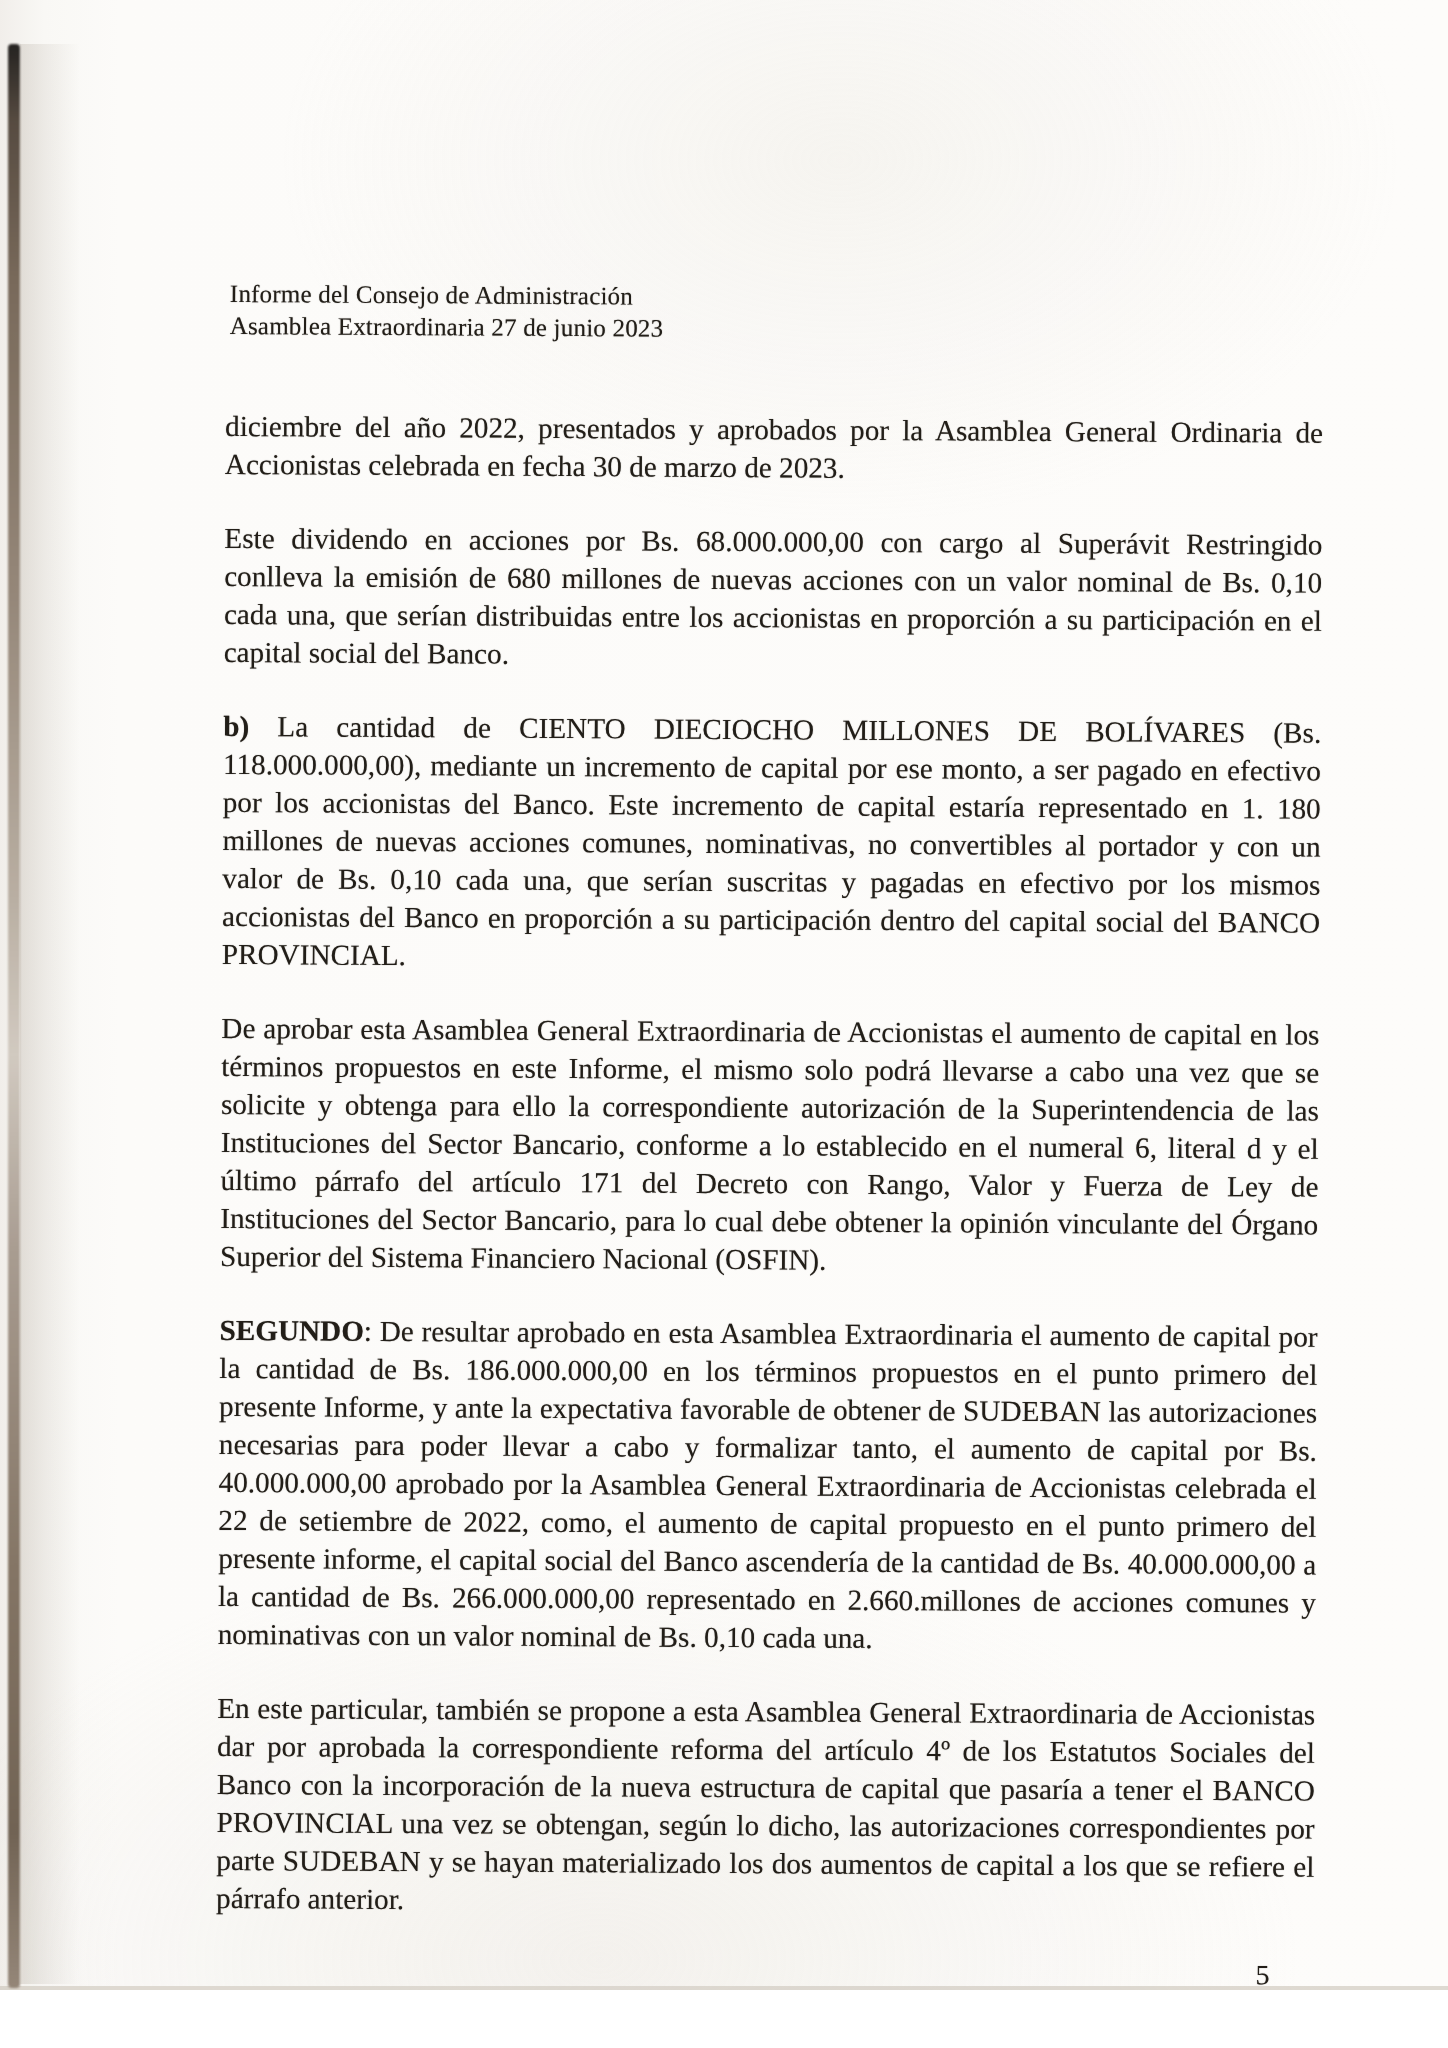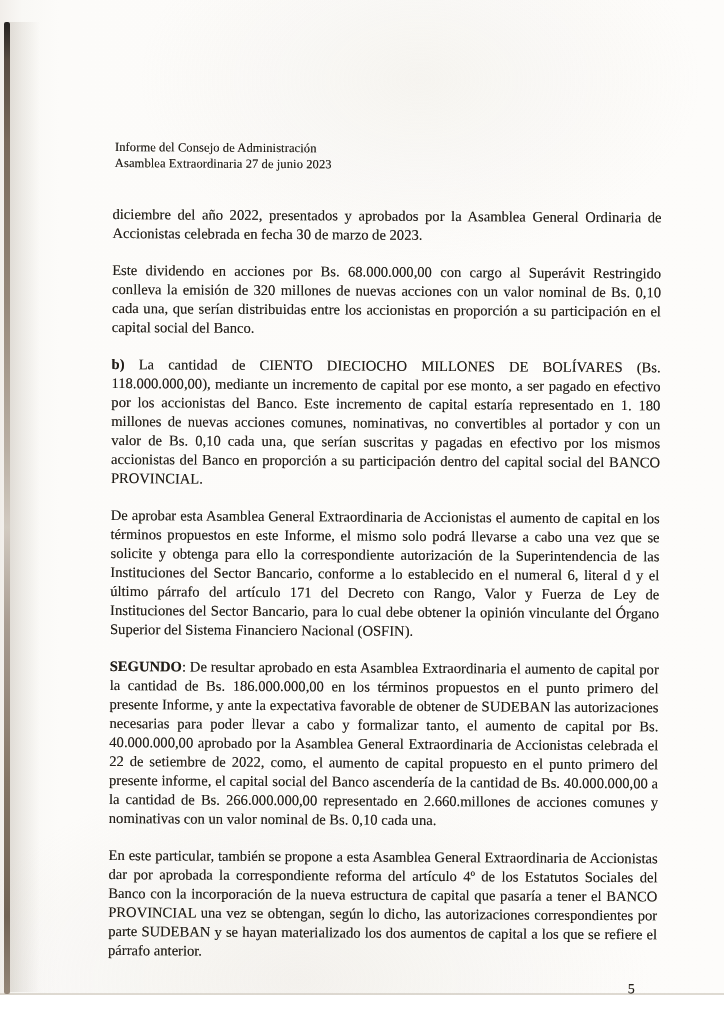--- a/index.html
+++ b/index.html
@@ -107,21 +107,21 @@
   <div class="scanner-bottom"></div>
 
   <div class="content">
     <div class="doc-header">
       <div>Informe del Consejo de Administración</div>
       <div>Asamblea Extraordinaria 27 de junio 2023</div>
     </div>
 
     <p><span>diciembre del año 2022, presentados y aprobados por la Asamblea General Ordinaria de Accionistas celebrada en fecha 30 de marzo de 2023.</span></p>
 
-    <p><span>Este dividendo en acciones por Bs. 68.000.000,00 con cargo al Superávit Restringido conlleva la emisión de 320 millones de nuevas acciones con un valor nominal de Bs. 0,10 cada una, que serían distribuidas entre los accionistas en proporción a su participación en el capital social del Banco.</span></p>
+    <p><span>Este dividendo en acciones por Bs. 68.000.000,00 con cargo al Superávit Restringido conlleva la emisión de 680 millones de nuevas acciones con un valor nominal de Bs. 0,10 cada una, que serían distribuidas entre los accionistas en proporción a su participación en el capital social del Banco.</span></p>
 
     <p><span class="bold">b)</span><span> La cantidad de CIENTO DIECIOCHO MILLONES DE BOLÍVARES (Bs. 118.000.000,00), mediante un incremento de capital por ese monto, a ser pagado en efectivo por los accionistas del Banco. Este incremento de capital estaría representado en 1. 180 millones de nuevas acciones comunes, nominativas, no convertibles al portador y con un valor de Bs. 0,10 cada una, que serían suscritas y pagadas en efectivo por los mismos accionistas del Banco en proporción a su participación dentro del capital social del BANCO PROVINCIAL.</span></p>
 
     <p><span>De aprobar esta Asamblea General Extraordinaria de Accionistas el aumento de capital en los términos propuestos en este Informe, el mismo solo podrá llevarse a cabo una vez que se solicite y obtenga para ello la correspondiente autorización de la Superintendencia de las Instituciones del Sector Bancario, conforme a lo establecido en el numeral 6, literal d y el último párrafo del artículo 171 del Decreto con Rango, Valor y Fuerza de Ley de Instituciones del Sector Bancario, para lo cual debe obtener la opinión vinculante del Órgano Superior del Sistema Financiero Nacional (OSFIN).</span></p>
 
     <p><span class="bold">SEGUNDO</span><span>: De resultar aprobado en esta Asamblea Extraordinaria el aumento de capital por la cantidad de Bs. 186.000.000,00 en los términos propuestos en el punto primero del presente Informe, y ante la expectativa favorable de obtener de SUDEBAN las autorizaciones necesarias para poder llevar a cabo y formalizar tanto, el aumento de capital por Bs. 40.000.000,00 aprobado por la Asamblea General Extraordinaria de Accionistas celebrada el 22 de setiembre de 2022, como, el aumento de capital propuesto en el punto primero del presente informe, el capital social del Banco ascendería de la cantidad de Bs. 40.000.000,00 a la cantidad de Bs. 266.000.000,00 representado en 2.660.millones de acciones comunes y nominativas con un valor nominal de Bs. 0,10 cada una.</span></p>
 
     <p><span>En este particular, también se propone a esta Asamblea General Extraordinaria de Accionistas dar por aprobada la correspondiente reforma del artículo 4º de los Estatutos Sociales del Banco con la incorporación de la nueva estructura de capital que pasaría a tener el BANCO PROVINCIAL una vez se obtengan, según lo dicho, las autorizaciones correspondientes por parte SUDEBAN y se hayan materializado los dos aumentos de capital a los que se refiere el párrafo anterior.</span></p>
 
     <div class="page-number">5</div>

